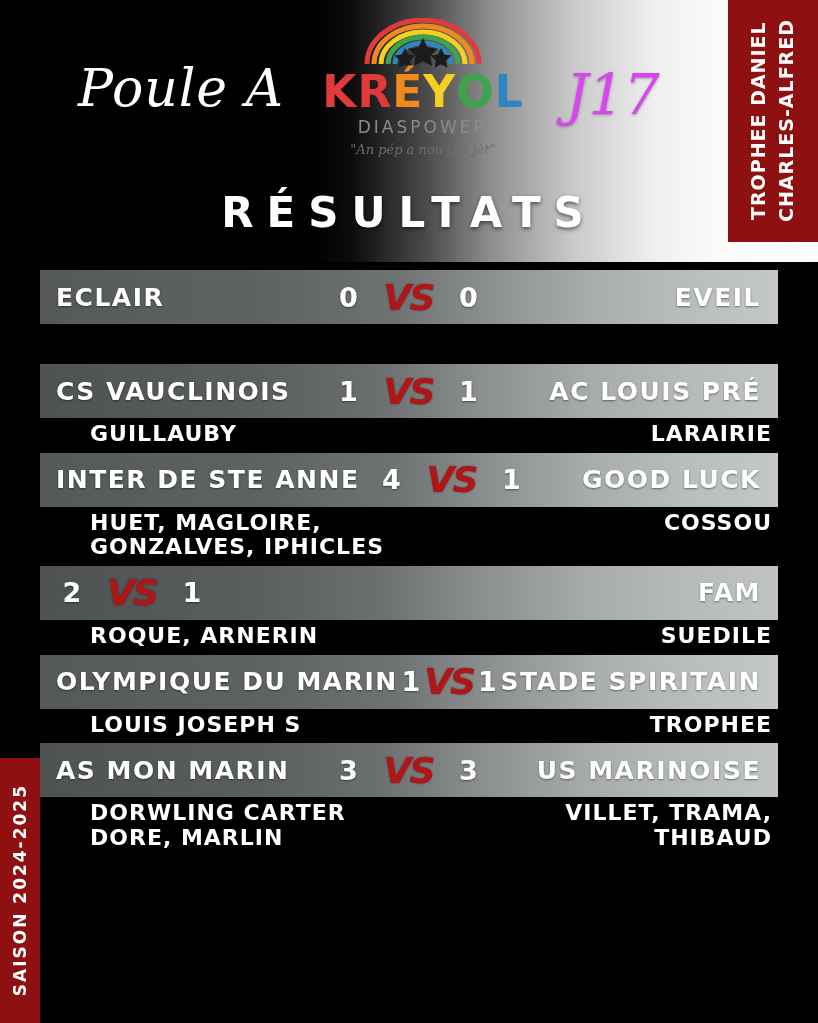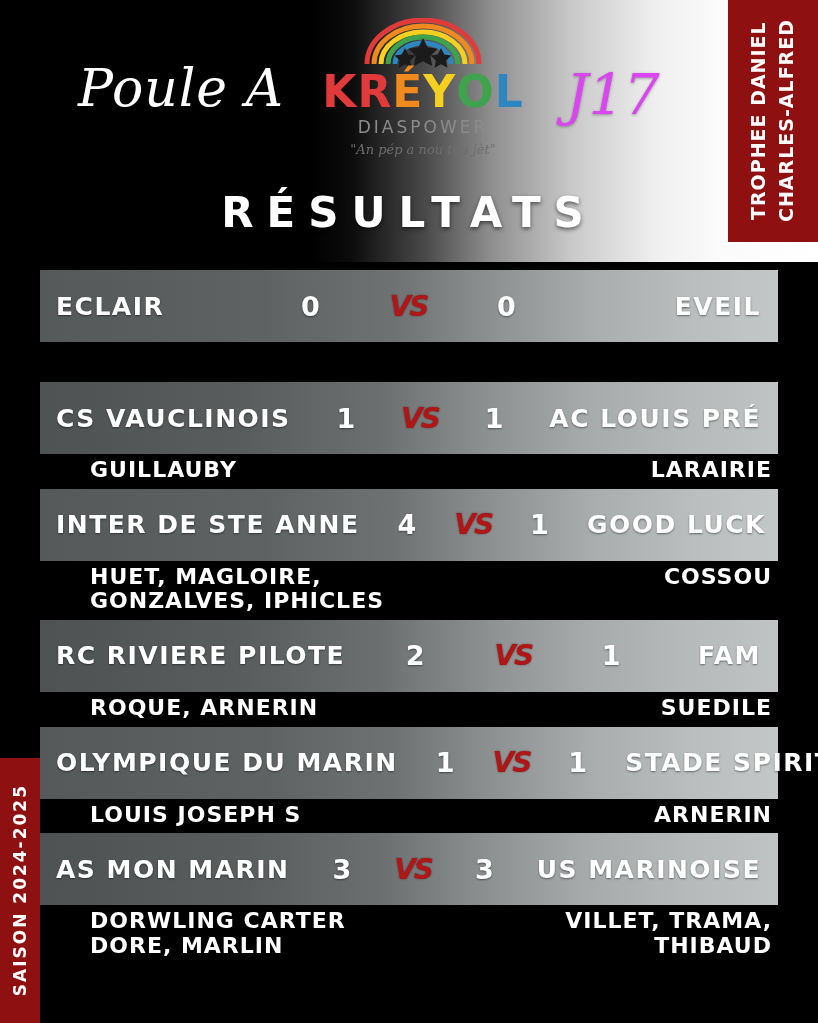--- a/index.html
+++ b/index.html
@@ -130,27 +130,26 @@
   }
   
   .matches {
     position: absolute;
     left: 0; right: 0; top: 270px;
     padding: 0 40px 0 40px;
   }
   .match { position: relative; }
   .bar {
     position: relative;
-    height: 72px;
+    height: 54px;
     display: flex;
     align-items: center;
     background: linear-gradient(to right,
       #55595a 0%, #5e6263 30%, #6e7273 48%, #8e9293 62%,
       #a9adae 75%, #b9bdbe 88%, #c3c7c8 100%);
-    gap: 38px;
   }
   .bar.row-alt {
     background: linear-gradient(to right,
       #4e5253 0%, #595d5e 28%, #6b6f70 46%, #8b8f90 60%,
       #a6aaab 74%, #b6babb 88%, #bfc3c4 100%);
   }
   .team {
     flex: 1;
     color: #fff;
     font-family: "DejaVu Sans", sans-serif;
@@ -171,21 +170,21 @@
     font-size: 27px;
     text-shadow: 0 1px 2px rgba(0,0,0,.45);
   }
   .vs {
     width: 56px;
     text-align: center;
     color: #b01616;
     font-family: "DejaVu Sans", sans-serif;
     font-weight: bold;
     font-style: italic;
-    font-size: 28px;
+    font-size: 36px;
     letter-spacing: -2px;
     text-shadow: 0 0 2px rgba(0,0,0,.5);
   }
   .scorers {
     display: flex;
     justify-content: space-between;
     padding: 4px 6px 6px 6px;
     min-height: 10px;
   }
   .scorers .side {
@@ -287,21 +286,20 @@
       </div>
       <div class="scorers">
         <div class="side left" style="white-space:pre-line">HUET, MAGLOIRE,
 GONZALVES, IPHICLES</div>
         <div class="side right">COSSOU</div>
       </div>
     </div>
 
     <div class="match">
       <div class="bar row-alt">
-        <div class="team home">RC RIVIERE PILOTE</div>
         <div class="score">2</div>
         <div class="vs">VS</div>
         <div class="score">1</div>
         <div class="team away">FAM</div>
       </div>
       <div class="scorers">
         <div class="side left">ROQUE, ARNERIN</div>
         <div class="side right">SUEDILE</div>
       </div>
     </div>
@@ -309,21 +307,21 @@
     <div class="match">
       <div class="bar">
         <div class="team home">OLYMPIQUE DU MARIN</div>
         <div class="score">1</div>
         <div class="vs">VS</div>
         <div class="score">1</div>
         <div class="team away">STADE SPIRITAIN</div>
       </div>
       <div class="scorers">
         <div class="side left">LOUIS JOSEPH S</div>
-        <div class="side right">ARNERIN</div>
+        <div class="side right">TROPHEE</div>
       </div>
     </div>
 
     <div class="match">
       <div class="bar row-alt">
         <div class="team home">AS MON MARIN</div>
         <div class="score">3</div>
         <div class="vs">VS</div>
         <div class="score">3</div>
         <div class="team away">US MARINOISE</div>

